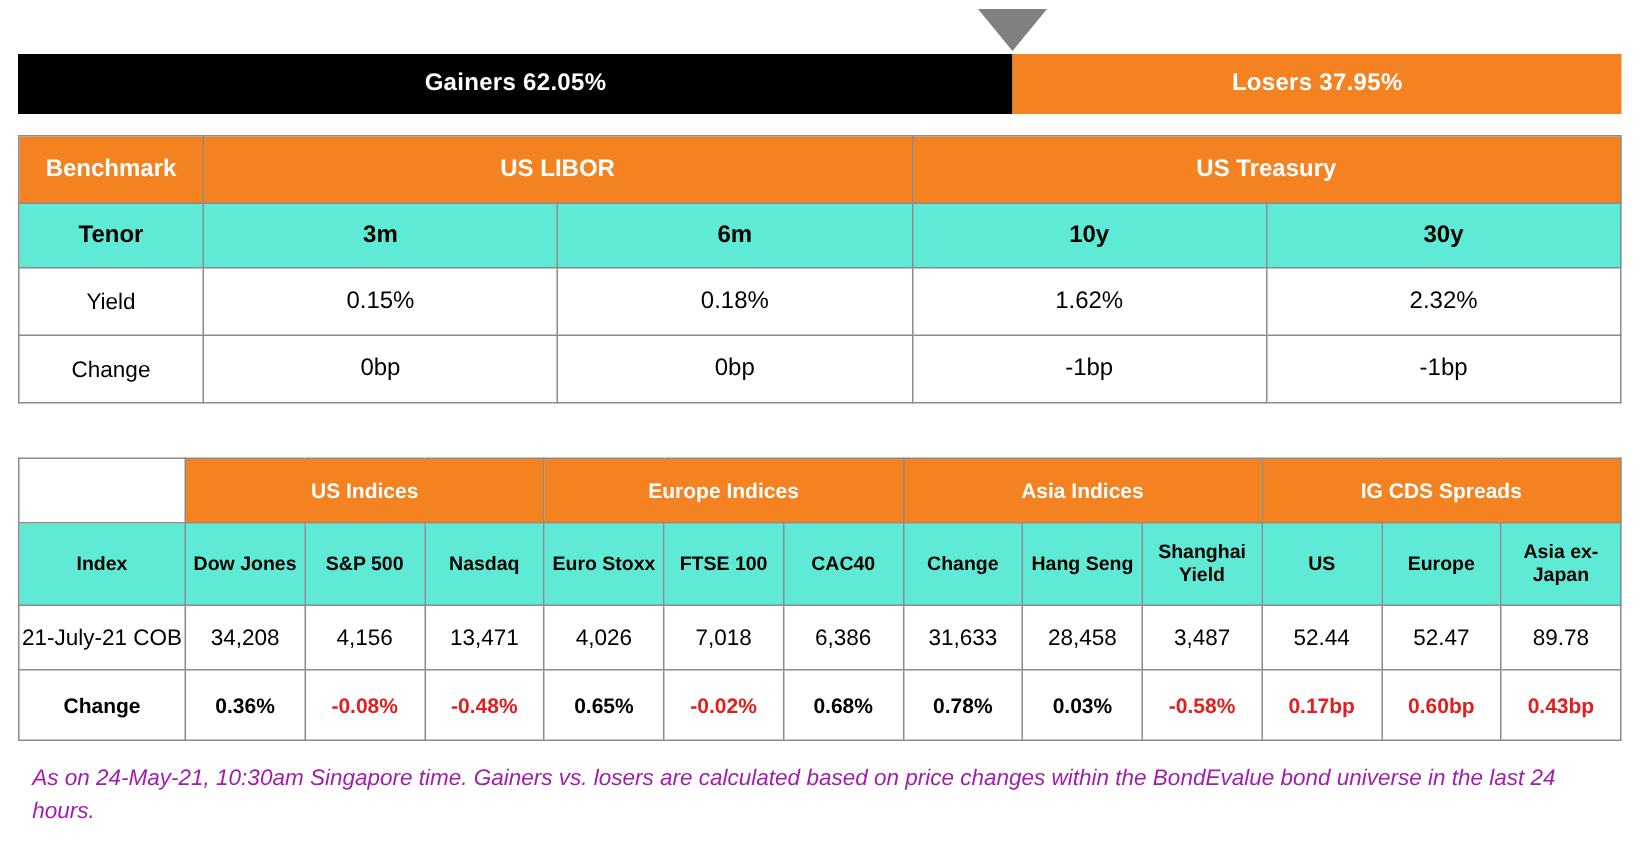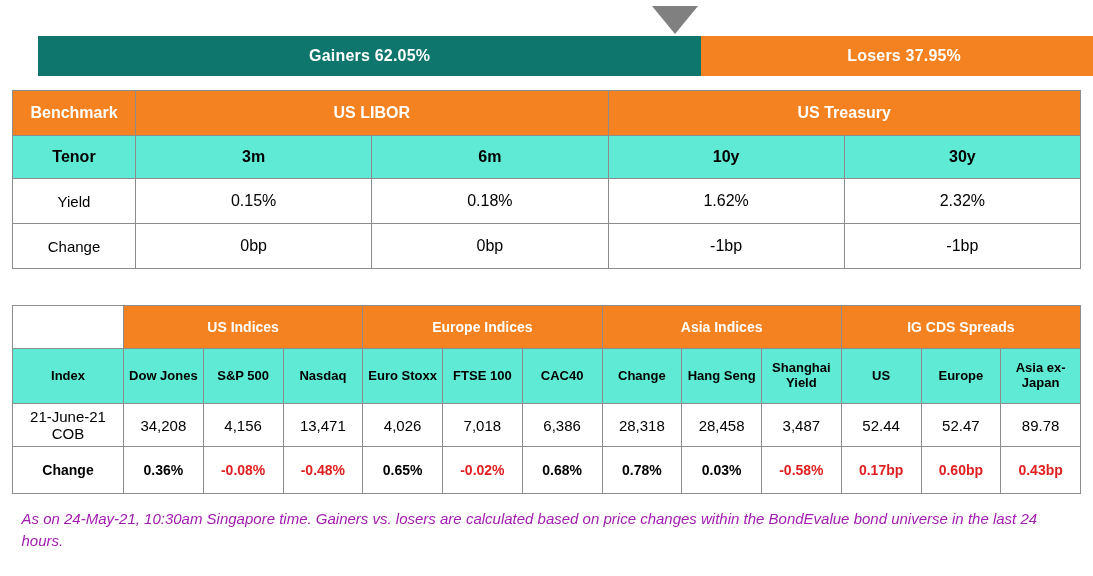--- a/index.html
+++ b/index.html
@@ -124,21 +124,21 @@
 </head>
 <body>
 
 <div class="page">
 
   <div class="marker-row">
     <div class="marker" style="left: 640.314px;"></div>
   </div>
 
   <div class="gl-bar">
-    <div class="gl-seg gl-gainers" style="flex: 0 0 62.05%; background: #0f766e; margin-left: 26px;">
+    <div class="gl-seg gl-gainers" style="flex: 0 0 62.05%; background: #000000;">
       <span>Gainers 62.05%</span>
     </div>
     <div class="gl-seg gl-losers" style="flex: 0 0 37.95%; background: rgb(245, 130, 32);">
       <span>Losers 37.95%</span>
     </div>
   </div>
 
   <table class="t1">
     <tbody>
       <tr>
@@ -188,28 +188,28 @@
         <td class="hdr-grey small dcell">FTSE 100</td>
         <td class="hdr-grey small dcell">CAC40</td>
         <td class="hdr-grey small dcell">Change</td>
         <td class="hdr-grey small dcell">Hang Seng</td>
         <td class="hdr-grey small dcell">Shanghai Yield</td>
         <td class="hdr-grey small dcell">US</td>
         <td class="hdr-grey small dcell">Europe</td>
         <td class="hdr-grey small dcell">Asia ex-Japan</td>
       </tr>
       <tr>
-        <td class="row-val idx-label">21-June-21 COB</td>
+        <td class="row-val idx-label">21-July-21 COB</td>
         <td class="row-val">34,208</td>
         <td class="row-val">4,156</td>
         <td class="row-val">13,471</td>
         <td class="row-val">4,026</td>
         <td class="row-val">7,018</td>
         <td class="row-val">6,386</td>
-        <td class="row-val">28,318</td>
+        <td class="row-val">31,633</td>
         <td class="row-val">28,458</td>
         <td class="row-val">3,487</td>
         <td class="row-val">52.44</td>
         <td class="row-val">52.47</td>
         <td class="row-val">89.78</td>
       </tr>
       <tr>
         <td class="row-chg idx-label">Change</td>
         <td class="row-chg pos">0.36%</td>
         <td class="row-chg neg">-0.08%</td>

